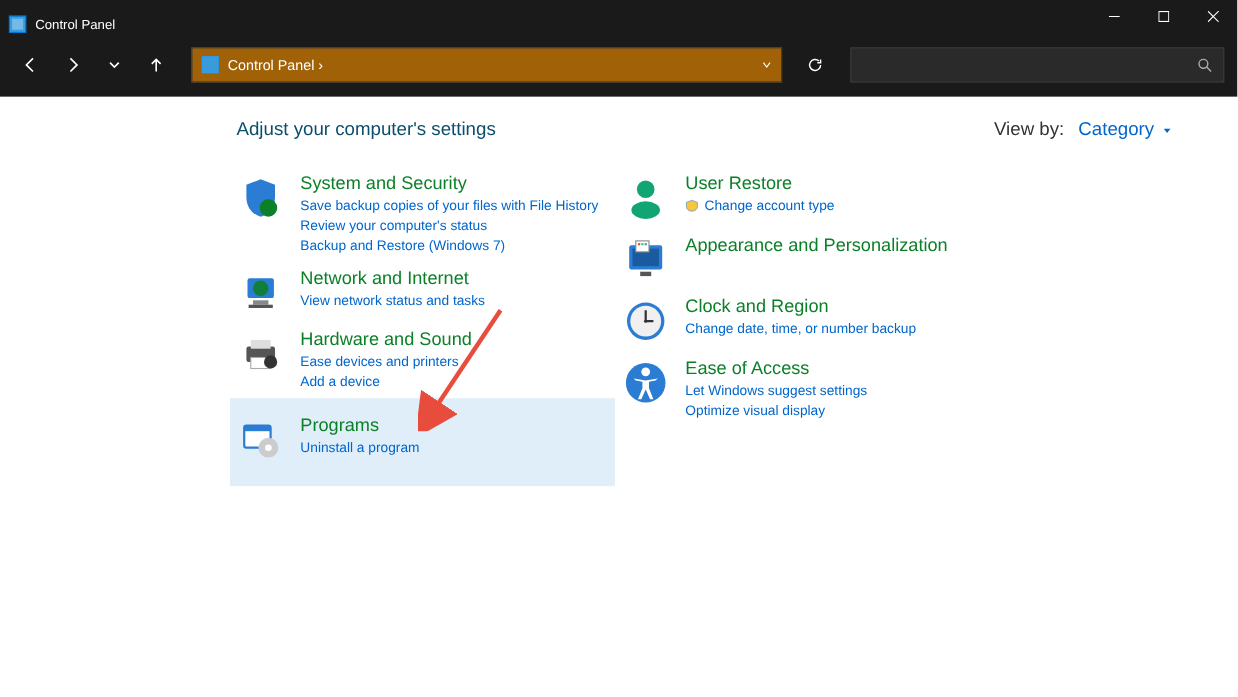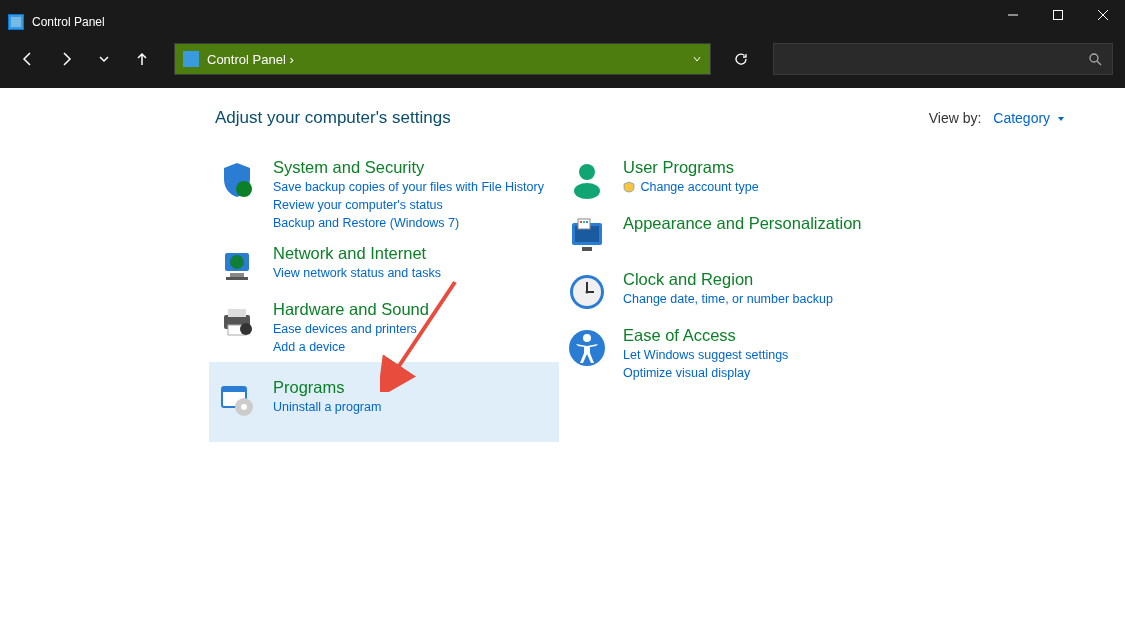--- a/index.html
+++ b/index.html
@@ -7,30 +7,30 @@
 
     .titlebar { height: 30px; background: #1a1a1a; display: flex; align-items: flex-end; justify-content: space-between; color: #fff; }
     .titlebar-left { display: flex; align-items: center; padding-left: 8px; gap: 8px; }
     .titlebar-icon { width: 16px; height: 16px; background: #0078d4; display: flex; align-items: center; justify-content: center; font-size: 9px; color:#fff; }
     .titlebar-title { font-size: 12px; }
     .titlebar-controls { display: flex; }
     .titlebar-btn { width: 45px; height: 30px; display: flex; align-items: center; justify-content: center; color: #fff; }
 
     .toolbar { height: 58px; background: #1a1a1a; display: flex; align-items: center; padding: 0 12px; gap: 6px; }
     .nav-btn { width: 32px; height: 32px; display: flex; align-items: center; justify-content: center; color: #fff; }
-    .address-bar { flex: 1; max-width: 600px; height: 32px; background: #4d7c0f; border: 1px solid #3a3a3a; display: flex; align-items: center; padding: 0 8px; gap: 8px; color: #fff; font-size: 13px; margin-left: 10px; }
+    .address-bar { flex: 1; max-width: 600px; height: 32px; background: #a16207; border: 1px solid #3a3a3a; display: flex; align-items: center; padding: 0 8px; gap: 8px; color: #fff; font-size: 13px; margin-left: 10px; }
     .address-icon { width: 16px; height: 16px; background: #0078d4; }
     .address-text { flex: 1; }
     .refresh-btn { width: 36px; height: 32px; display: flex; align-items: center; justify-content: center; color: #fff; margin-left: 6px; }
     .search-bar { width: 340px; height: 32px; background: #2a2a2a; border: 1px solid #3a3a3a; margin-left: 8px; display: flex; align-items: center; justify-content: flex-end; padding-right: 10px; color: #888; }
 
     .content { height: calc(634px - 88px); background: #fff; padding: 20px 0 0 0; overflow: auto; }
     .header-row { display: flex; justify-content: space-between; align-items: center; padding: 0 60px 24px 215px; }
     .heading { color: #0a4d6c; font-size: 17px; font-weight: 400; }
-    .viewby { font-size: 14px; color: #333; }
+    .viewby { font-size: 17px; color: #333; }
     .viewby-link { color: #0066cc; cursor: pointer; margin-left: 8px; }
 
     .columns { display: flex; padding-left: 215px; }
     .column { width: 350px; }
     .category { display: flex; padding: 6px 0 6px 0; }
     .category.highlighted { background: #e0eef9; padding: 16px 0 20px 0; margin-left:-6px; padding-left:6px; width:350px; }
     .cat-icon { width: 44px; height: 44px; margin-right: 14px; flex-shrink: 0; display: flex; align-items: center; justify-content: center; }
     .cat-body { }
     .cat-title { color: #0c8028; font-size: 16.5px; font-weight: 400; margin-bottom: 1px; cursor: pointer; }
     .cat-link { display: block; color: #0066cc; font-size: 12.5px; text-decoration: none; cursor: pointer; line-height: 18px; }
@@ -205,21 +205,21 @@
     <div class="column">
 
       <div class="category">
         <div class="cat-icon">
           <svg width="42" height="42" viewBox="0 0 42 42">
               <circle cx="21" cy="13" r="8" fill="#12a574"></circle>
               <ellipse cx="21" cy="32" rx="13" ry="8" fill="#12a574"></ellipse>
             </svg>
         </div>
         <div class="cat-body">
-          <div class="cat-title">User Programs</div>
+          <div class="cat-title">User Restore</div>
           <a class="cat-link">
             <svg style="display:inline;vertical-align:-2px;margin-right:2px" width="12" height="12" viewBox="0 0 12 12">
                 <path d="M6 1 L11 3 L11 7 C11 9 9 11 6 11 C3 11 1 9 1 7 L1 3 Z" fill="#f9c440" stroke="#2b7cd3" stroke-width="0.5"></path>
               </svg>
             <span>Change account type</span>
           </a>
         </div>
       </div>
 
       <div class="category">

